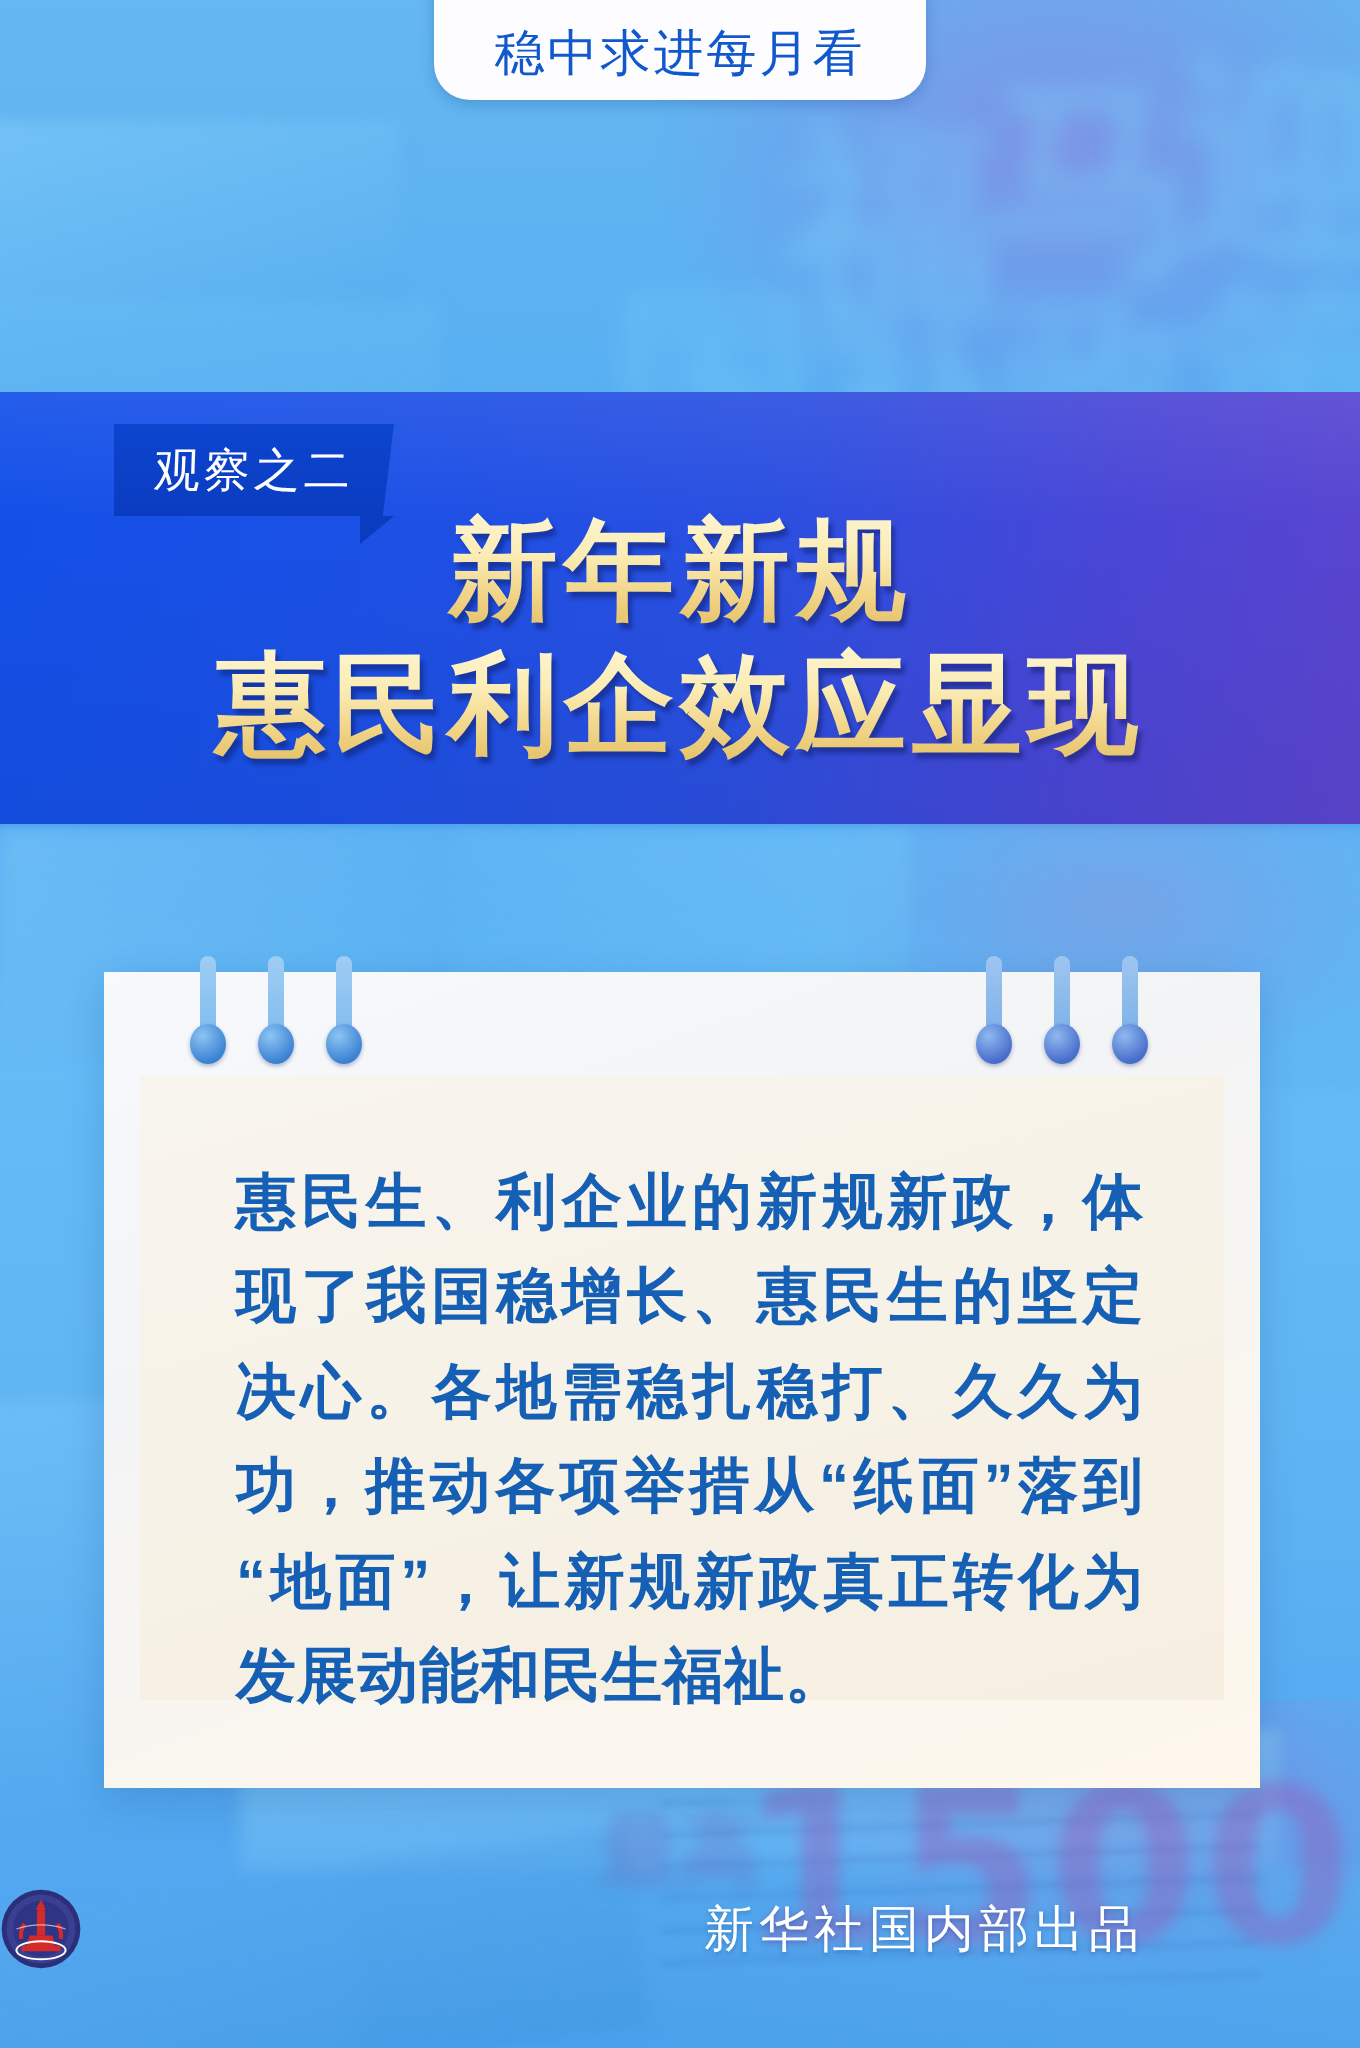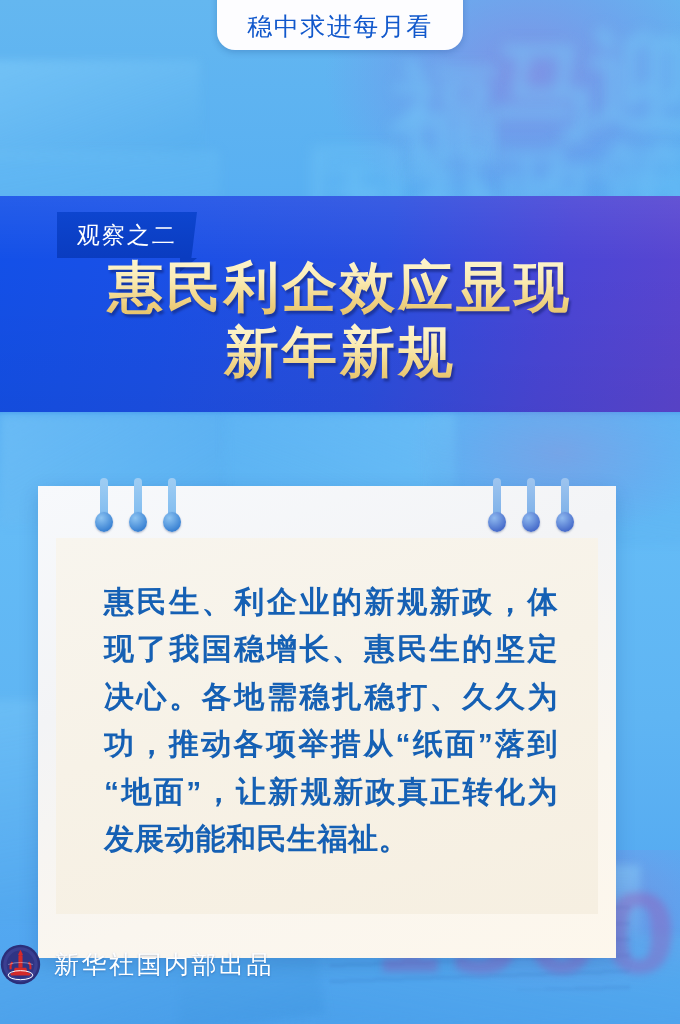--- a/index.html
+++ b/index.html
@@ -237,24 +237,24 @@
     color: transparent;
     -webkit-text-fill-color: transparent;
     filter: drop-shadow(2px 3px 1px rgba(10,25,90,0.45));
   }
   .headline-line.l1 { font-size: 55px; }
   .headline-line.l2 { font-size: 55px; margin-top: 2px; }
 
   
   .note-card {
     position: absolute;
-    left: 38px;
+    left: 52px;
     top: 486px;
     width: 578px;
-    height: 472px;
+    height: 408px;
     background: linear-gradient(160deg, #f7f9fc 0%, #f3f4f6 35%, #faf6ef 70%, #fdf7ec 100%);
     box-shadow: 0 6px 18px rgba(10,50,120,0.18);
   }
   .note-inner {
     position: absolute;
     left: 18px;
     top: 52px;
     right: 18px;
     bottom: 44px;
     background: linear-gradient(165deg, #f8f5ee 0%, #f7f2e7 45%, #f6efe1 100%);
@@ -305,21 +305,21 @@
   }
 
   
   .footer {
     position: absolute;
     left: 0;
     top: 944px;
     width: 572px;
     display: flex;
     align-items: center;
-    justify-content: flex-start;
+    justify-content: space-between;
     gap: 13px;
   }
   .xinhua-logo {
     width: 41px;
     height: 41px;
     flex: none;
   }
   .footer-text {
     font-size: 25px;
     color: #ffffff;
@@ -370,22 +370,22 @@
   <div class="top-badge">
     <span class="top-badge-text">稳中求进每月看</span>
   </div>
 
   <div class="section-tag">
     <span class="section-tag-text">观察之二</span>
   </div>
   <div class="section-tag-tail"></div>
 
   <div class="headline">
+    <span class="headline-line l1">新年新规</span>
     <span class="headline-line l2">惠民利企效应显现</span>
-    <span class="headline-line l1">新年新规</span>
   </div>
 
   <div class="note-card">
     <div class="note-inner">
       <div class="note-body">惠民生、利企业的新规新政，体现了我国稳增长、惠民生的坚定决心。各地需稳扎稳打、久久为功，推动各项举措从“纸面”落到“地面”，让新规新政真正转化为发展动能和民生福祉。</div>
     </div>
   </div>
 
   <div class="ring" style="left:95px; top:478px;">
       <div class="stem"></div>

